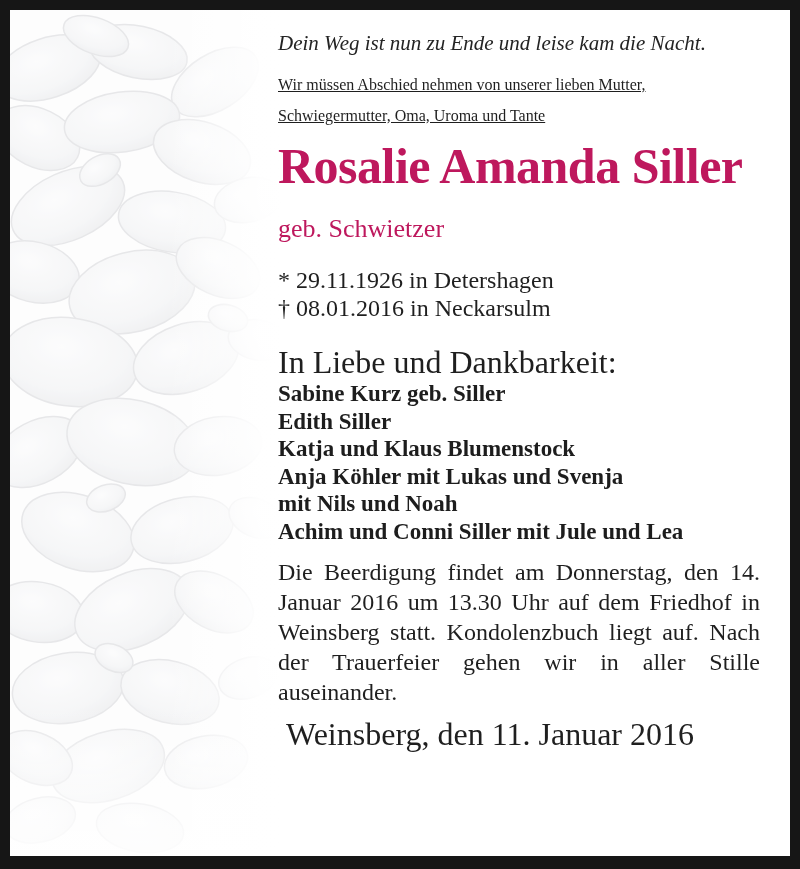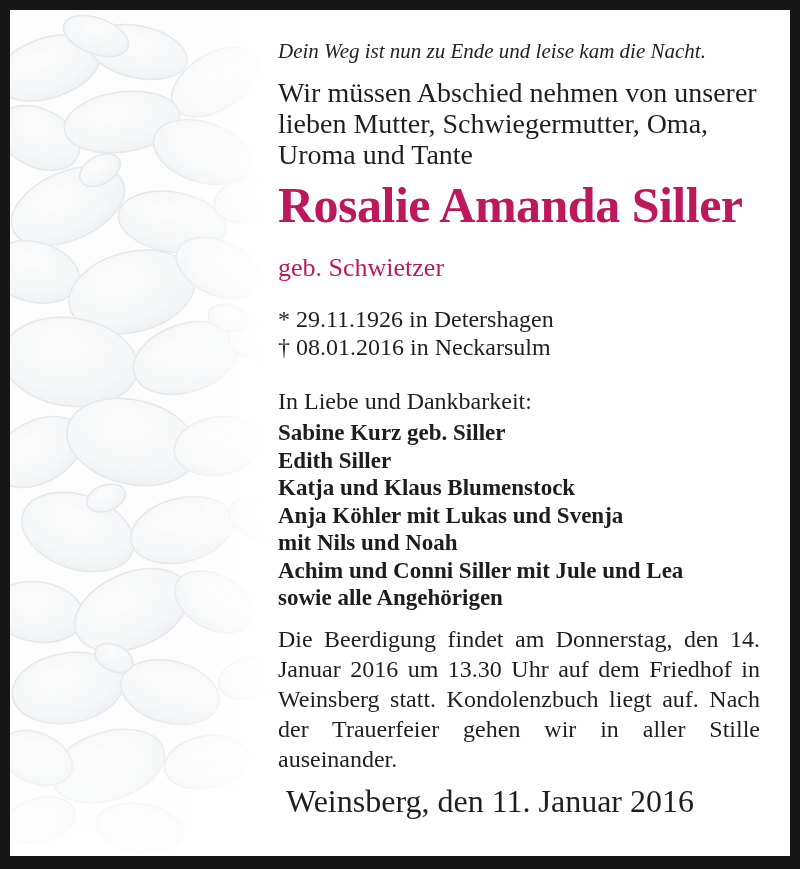--- a/index.html
+++ b/index.html
@@ -27,38 +27,39 @@
   .artwork {
     position: absolute;
     left: 0;
     top: 0;
     width: 272px;
     height: 846px;
   }
   .text-col {
     position: absolute;
     left: 268px;
-    top: 16px;
+    top: 8px;
     width: 482px;
     padding-top: 11px;
     color: #1f1f1f;
     box-sizing: border-box;
   }
   .epigraph {
     font-style: italic;
     font-size: 21px;
     line-height: 28px;
     margin: 0 0 12px 0;
     color: #242424;
   }
   .epigraph .ep-line { white-space: nowrap; }
   .intro {
-    font-size: 28px;
+    font-size: 16px;
     line-height: 31px;
     margin: 0 0 8px 0;
+    text-decoration: underline;
   }
   .name-block {
     margin: 0 0 10px 0;
     font-weight: bold;
     font-size: 50px;
     line-height: 54px;
     letter-spacing: -0.5px;
     color: #be185d;
   }
   .maiden {
@@ -66,21 +67,21 @@
     font-size: 26px;
     letter-spacing: 0;
     white-space: nowrap;
   }
   .dates {
     font-size: 24px;
     line-height: 28px;
     margin: 0 0 25px 0;
   }
   .mourning-intro {
-    font-size: 24px;
+    font-size: 32px;
     line-height: 31px;
     margin: 8px 0 2px 0;
   }
   .mourners {
     font-size: 23px;
     line-height: 27.5px;
     font-weight: bold;
     margin: 0 0 12px 0;
     color: #1d1d1d;
   }
@@ -182,21 +183,20 @@
 
       <p class="mourning-intro">In Liebe und Dankbarkeit:</p>
 
       <div class="mourners">
         <div>Sabine Kurz geb. Siller</div>
         <div>Edith Siller</div>
         <div>Katja und Klaus Blumenstock</div>
         <div>Anja Köhler mit Lukas und Svenja</div>
         <div>mit Nils und Noah</div>
         <div>Achim und Conni Siller mit Jule und Lea</div>
-        <div>sowie alle Angehörigen</div>
       </div>
 
       <p class="funeral" lang="de">Die Beerdigung findet am Donnerstag, den 14. Januar 2016 um 13.30 Uhr auf dem Friedhof in Weinsberg statt. Kondolenzbuch liegt auf. Nach der Trauerfeier gehen wir in aller Stille auseinander.</p>
 
       <p class="dateline">Weinsberg, den 11. Januar 2016</p>
 
     </div>
   </div>
 </div>
 

